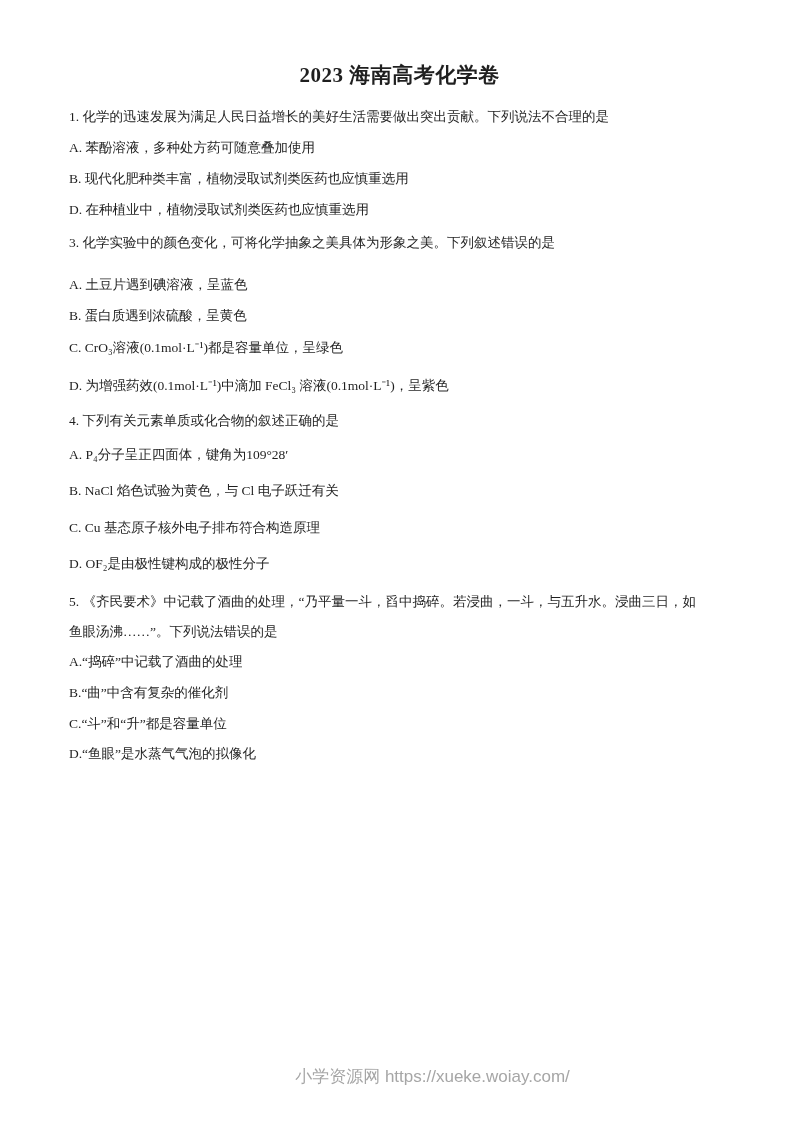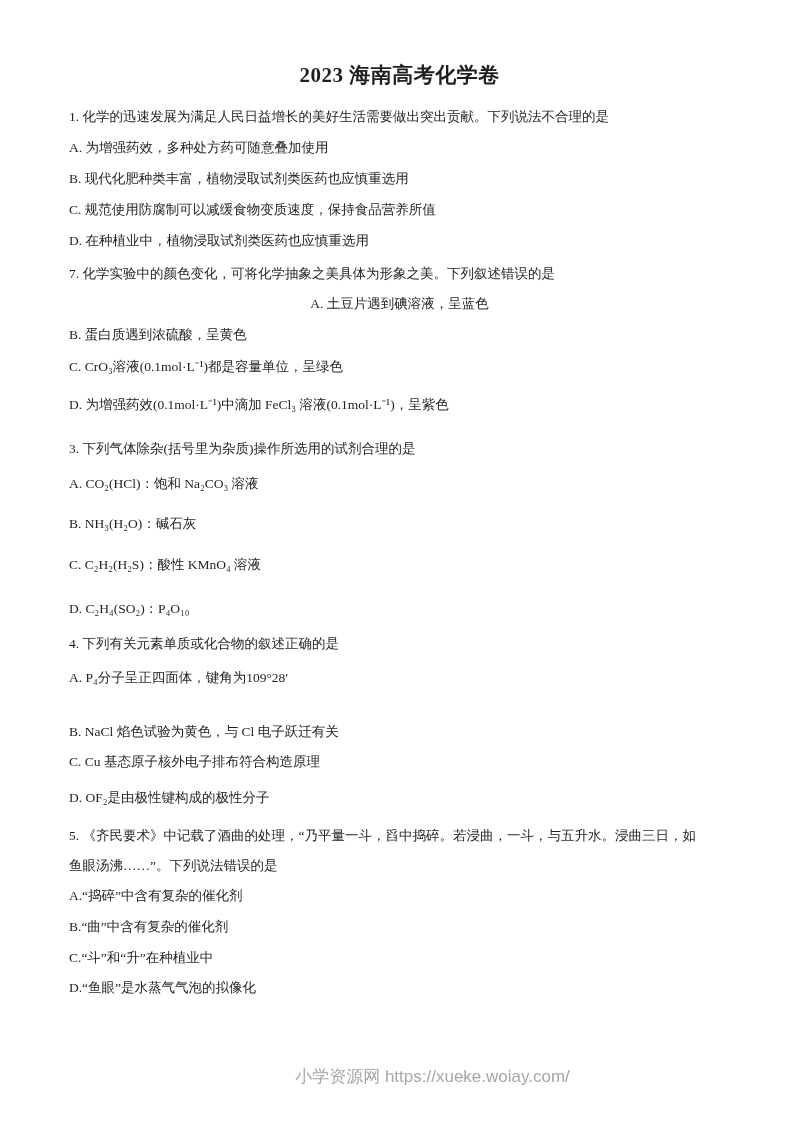--- a/index.html
+++ b/index.html
@@ -52,50 +52,42 @@
 </style>
 </head>
 <body>
 
 <div class="page">
   <div class="content">
     <h1 class="title">2023 海南高考化学卷</h1>
     <div>
         <div class="question">
           <p class="stem" style="margin-top: 10px;">1. 化学的迅速发展为满足人民日益增长的美好生活需要做出突出贡献。下列说法不合理的是</p>
-          <p class="option" style="margin-top: 1px;">A. 为增强药效，多种处方药可随意叠加使用</p>
+          <p class="option" style="margin-top: 1px;">A. 苯酚溶液，多种处方药可随意叠加使用</p>
           <p class="option" style="margin-top: 1px;">B. 现代化肥种类丰富，植物浸取试剂类医药也应慎重选用</p>
-          <p class="option" style="margin-top: 1px;">C. 规范使用防腐制可以减缓食物变质速度，保持食品营养所值</p>
           <p class="option" style="margin-top: 1px;">D. 在种植业中，植物浸取试剂类医药也应慎重选用</p>
         </div>
         <div class="question">
-          <p class="stem" style="margin-top: 3px;">7. 化学实验中的颜色变化，可将化学抽象之美具体为形象之美。下列叙述错误的是</p>
-          <p class="option" style="margin-top: 0; text-align: center;">A. 土豆片遇到碘溶液，呈蓝色</p>
+          <p class="stem" style="margin-top: 3px;">3. 化学实验中的颜色变化，可将化学抽象之美具体为形象之美。下列叙述错误的是</p>
+          <p class="option" style="margin-top: 12px;">A. 土豆片遇到碘溶液，呈蓝色</p>
           <p class="option" style="margin-top: 1px;">B. 蛋白质遇到浓硫酸，呈黄色</p>
           <p class="option" style="margin-top: 2px;">C. CrO₃溶液(0.1mol·L⁻¹)都是容量单位，呈绿色</p>
           <p class="option" style="margin-top: 8px;">D. 为增强药效(0.1mol·L⁻¹)中滴加 FeCl₃ 溶液(0.1mol·L⁻¹)，呈紫色</p>
         </div>
         <div class="question">
-          <p class="stem" style="margin-top: 14px;">3. 下列气体除杂(括号里为杂质)操作所选用的试剂合理的是</p>
-          <p class="option" style="margin-top: 5px;">A. CO₂(HCl)：饱和 Na₂CO₃ 溶液</p>
-          <p class="option" style="margin-top: 10px;">B. NH₃(H₂O)：碱石灰</p>
-          <p class="option" style="margin-top: 11px;">C. C₂H₂(H₂S)：酸性 KMnO₄ 溶液</p>
-          <p class="option" style="margin-top: 14px;">D. C₂H₄(SO₂)：P₄O₁₀</p>
-        </div>
-        <div class="question">
           <p class="stem" style="margin-top: 5px;">4. 下列有关元素单质或化合物的叙述正确的是</p>
           <p class="option" style="margin-top: 4px;">A. P₄分子呈正四面体，键角为109°28′</p>
-          <p class="option" style="margin-top: 24px;">B. NaCl 焰色试验为黄色，与 Cl 电子跃迁有关</p>
-          <p class="option" style="margin-top: 0px;">C. Cu 基态原子核外电子排布符合构造原理</p>
+          <p class="option" style="margin-top: 6px;">B. NaCl 焰色试验为黄色，与 Cl 电子跃迁有关</p>
+          <p class="option" style="margin-top: 7px;">C. Cu 基态原子核外电子排布符合构造原理</p>
           <p class="option" style="margin-top: 6px;">D. OF₂是由极性键构成的极性分子</p>
         </div>
         <div class="question">
           <p class="stem" style="margin-top: 8px;">5. 《齐民要术》中记载了酒曲的处理，“乃平量一斗，舀中捣碎。若浸曲，一斗，与五升水。浸曲三日，如</p>
           <p class="stem" style="margin-top: 0px;">鱼眼汤沸……”。下列说法错误的是</p>
-          <p class="option" style="margin-top: 0px;">A.“捣碎”中含有复杂的催化剂</p>
+          <p class="option" style="margin-top: 0px;">A.“捣碎”中记载了酒曲的处理</p>
           <p class="option" style="margin-top: 1px;">B.“曲”中含有复杂的催化剂</p>
-          <p class="option" style="margin-top: 1px;">C.“斗”和“升”在种植业中</p>
+          <p class="option" style="margin-top: 1px;">C.“斗”和“升”都是容量单位</p>
           <p class="option" style="margin-top: 0px;">D.“鱼眼”是水蒸气气泡的拟像化</p>
         </div>
       </div>
   </div>
   <div class="footer">小学资源网 https://xueke.woiay.com/</div>
 </div>
 
 </body></html>

